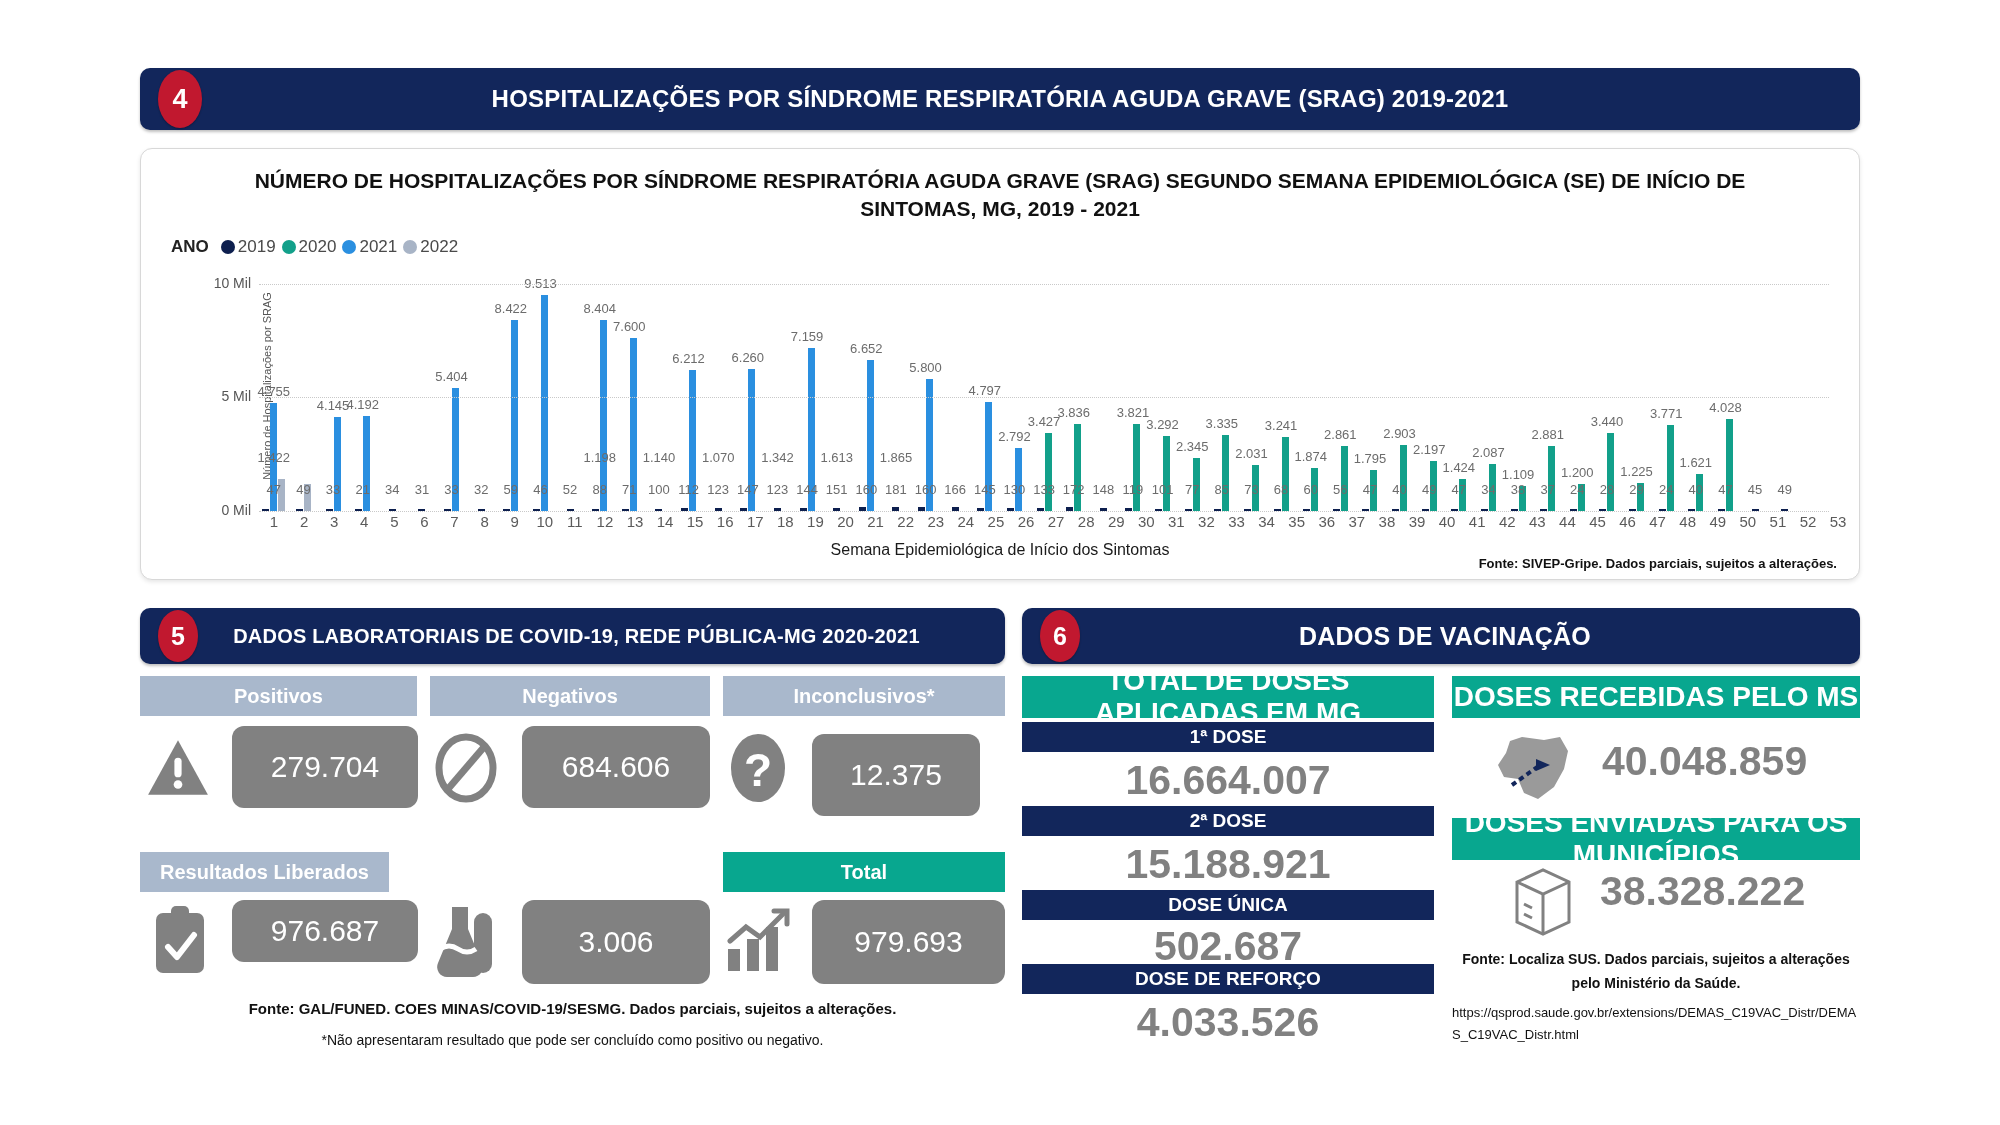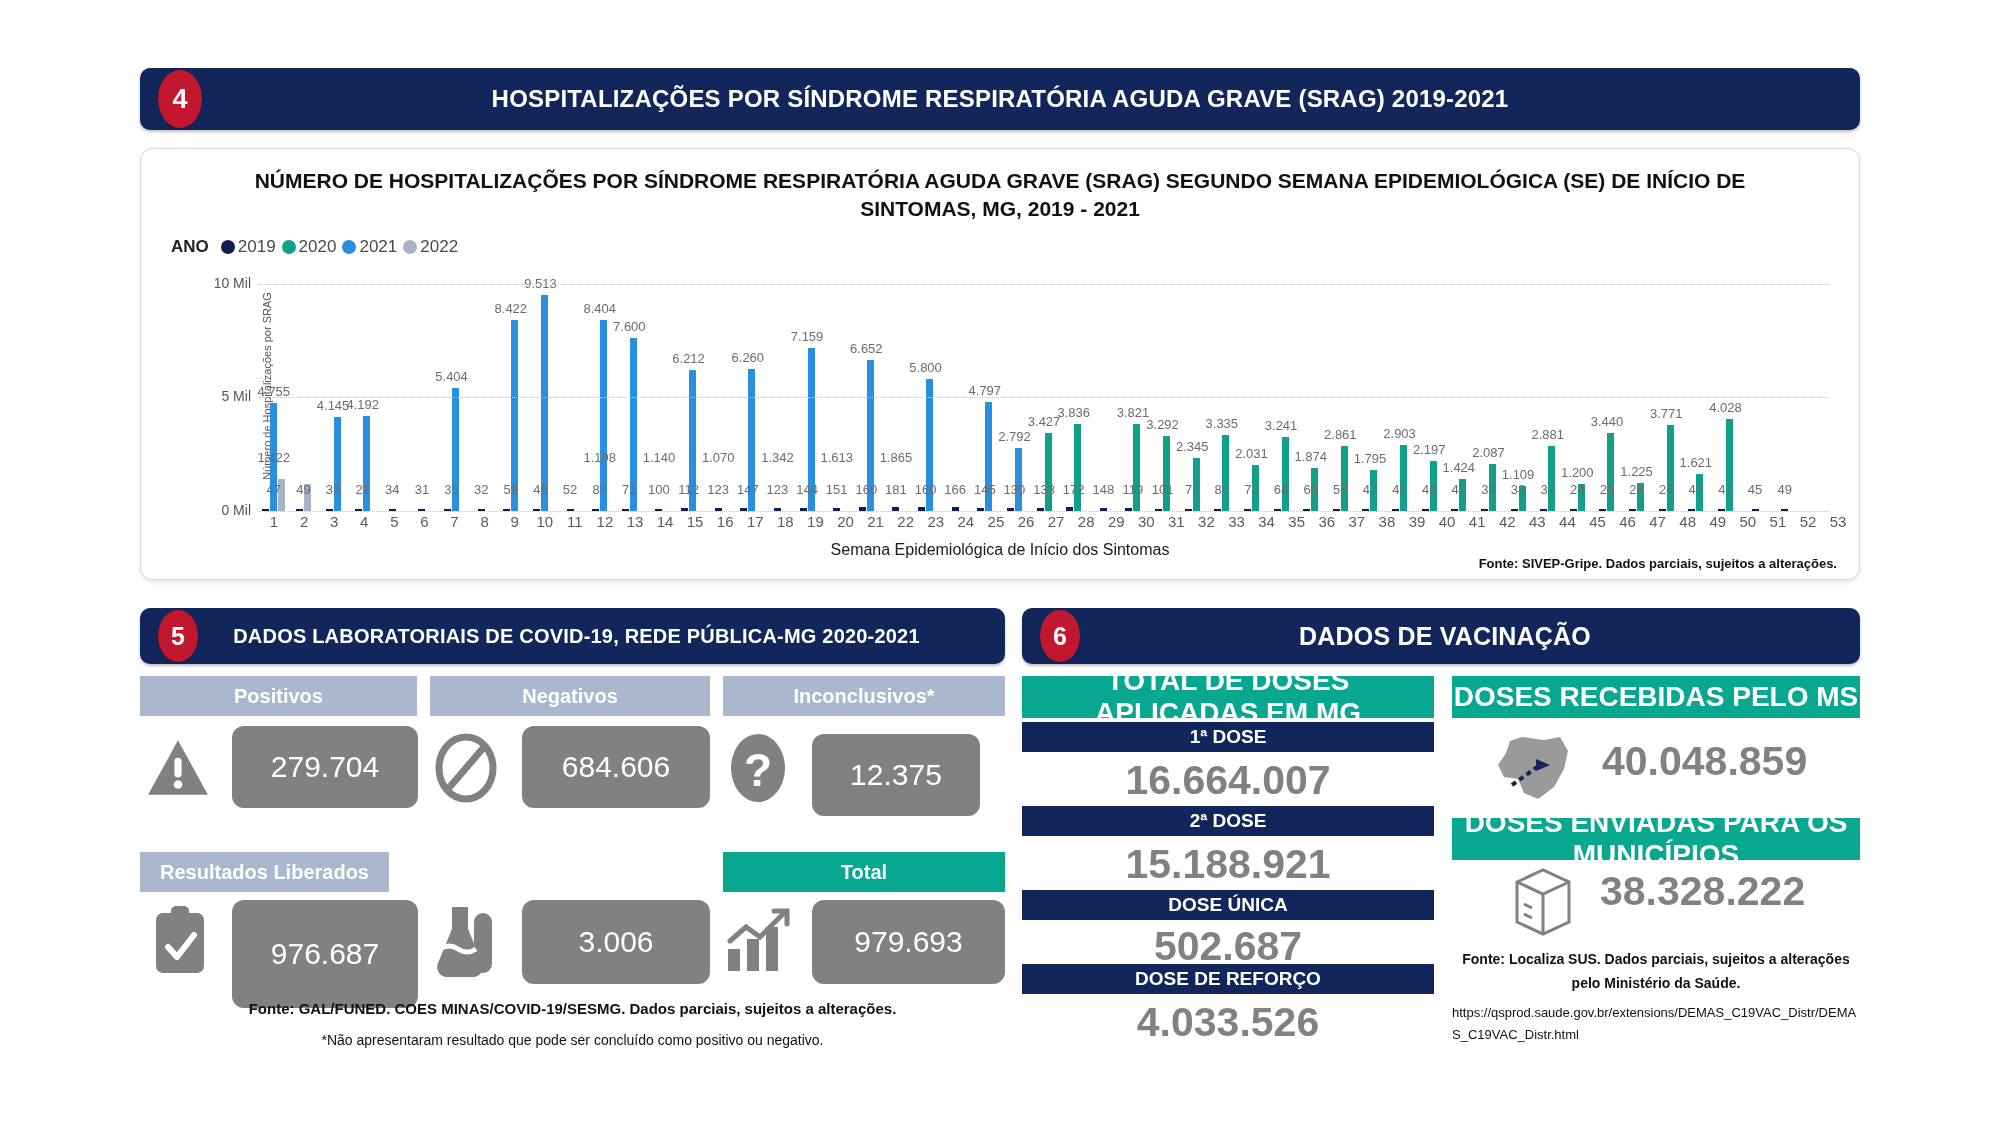--- a/index.html
+++ b/index.html
@@ -639,21 +639,21 @@
   <div class="kpi-head" style="left:140px; top:852px; width:249px;">Resultados Liberados</div>
   <div class="kpi-head teal" style="left:723px; top:852px; width:282px;">Total</div>
 
   <div class="kpi-icon" style="left:146px; top:900px; width:68px; height:82px;">
     <svg width="56" height="72" viewBox="0 0 56 72" aria-hidden="true">
       <rect x="4" y="8" width="48" height="60" rx="7" fill="#818181"></rect>
       <rect x="19" y="1" width="18" height="13" rx="5" fill="#818181"></rect>
       <path d="M16 42 L25 52 L42 30" stroke="#fff" stroke-width="6" fill="none" stroke-linecap="round" stroke-linejoin="round"></path>
     </svg>
   </div>
-  <div class="kpi-box" style="left:232px; top:900px; width:186px; height:108px;">976.687</div>
+  <div class="kpi-box" style="left:232px; top:900px; width:186px; height:62px;">976.687</div>
 
   <div class="kpi-icon" style="left:428px; top:900px; width:76px; height:82px;">
     <svg width="68" height="76" viewBox="0 0 68 76" aria-hidden="true">
       <path d="M20 4 h16 v22 l14 34 a10 10 0 0 1 -9 14 h-26 a10 10 0 0 1 -9 -14 l14 -34 z" fill="#818181"></path>
       <rect x="42" y="10" width="18" height="60" rx="9" fill="#818181"></rect>
       <path d="M8 46 q9 -6 18 0 q9 6 18 0" stroke="#fff" stroke-width="5" fill="none"></path>
     </svg>
   </div>
   <div class="kpi-box" style="left:522px; top:900px; width:188px; height:84px;">3.006</div>
 

